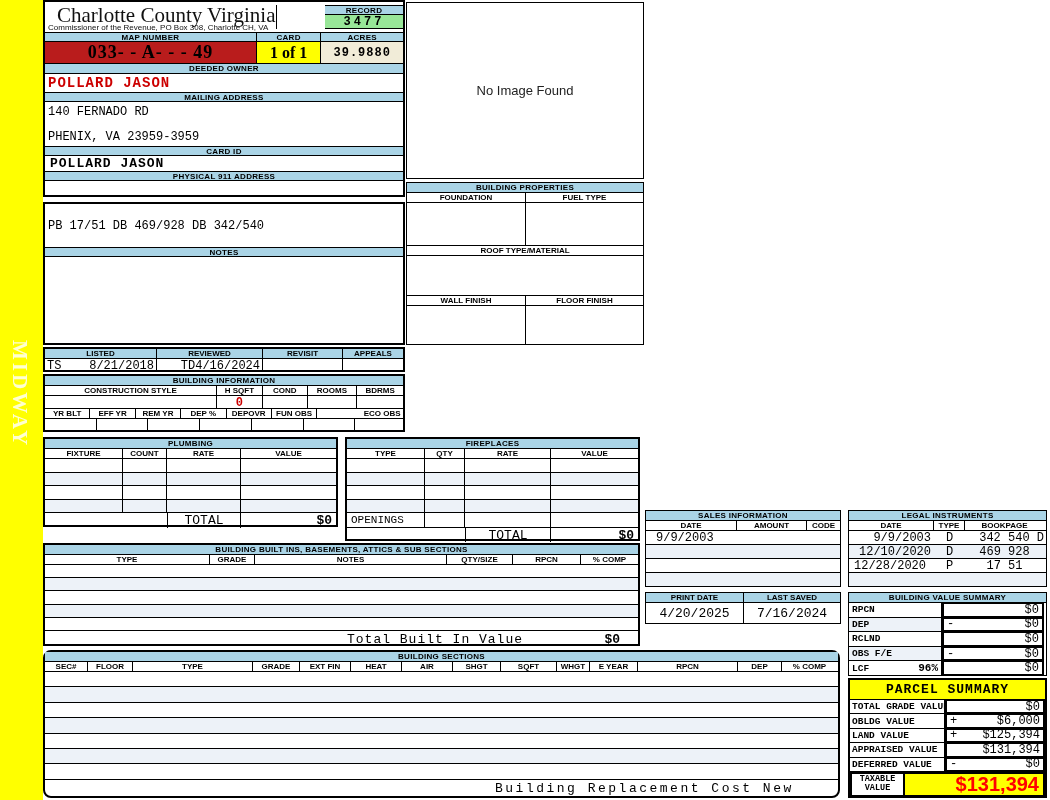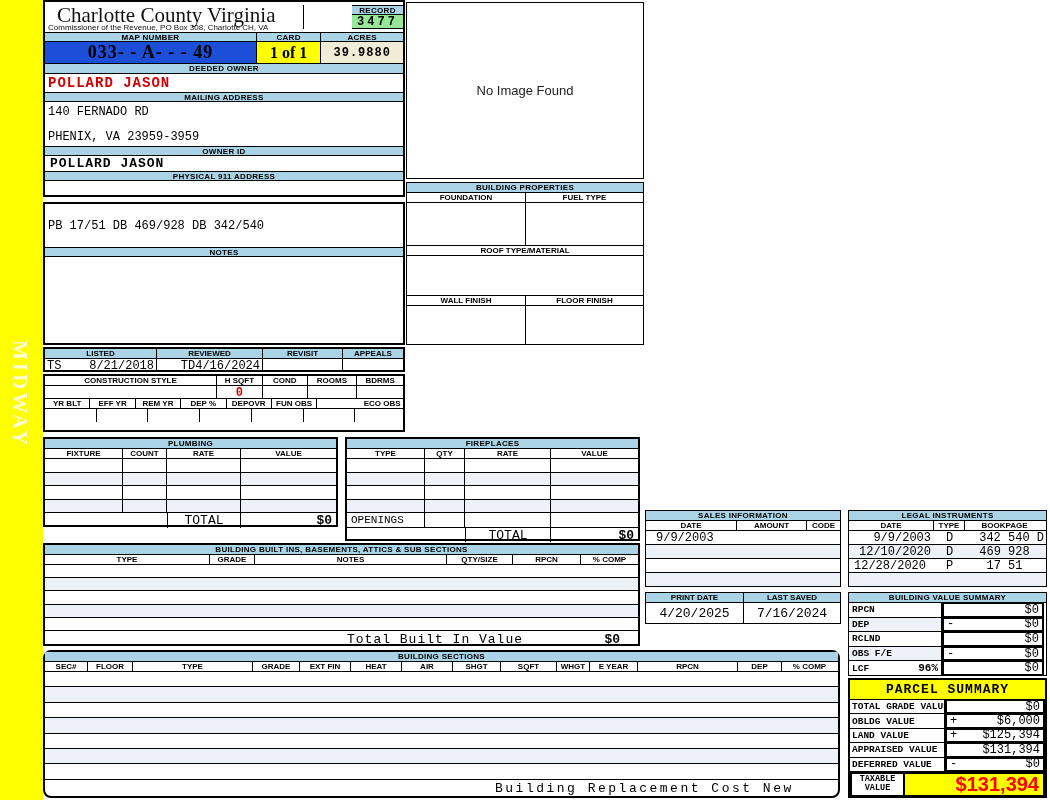--- a/index.html
+++ b/index.html
@@ -37,21 +37,21 @@
   .trows > .r > div:last-child { border-right:none; }
   .norowlines > .r > div { border-right:none; }
 
   .val { font-family:"Liberation Mono","DejaVu Sans Mono",monospace; font-size:12px; }
   .money { font-weight:bold; }
 
   
   .title-row { position:relative; height:30px; }
   .county-title { position:absolute; left:12px; top:1px; font-family:"Liberation Serif",serif; font-size:21px; color:#111; }
   .commissioner { position:absolute; left:3px; top:21px; font-size:8px; color:#111; }
-  .record-box { position:absolute; right:0; top:3px; width:100px; border-left:1px solid #000;padding-left:48px; }
+  .record-box { position:absolute; right:0; top:3px; width:127px; border-left:1px solid #000;padding-left:48px; }
   .record-val { background:#98E698; border-bottom:1px solid #000; height:14px; text-align:center;
                 font-family:"Liberation Mono",monospace; font-weight:bold; font-size:12px; letter-spacing:3px; }
 
   .flexrow { display:flex; }
   .flexrow > div { border-right:1px solid #000; }
   .flexrow > div:last-child { border-right:none; }
 
   .op { font-family:"Liberation Mono",monospace; font-size:12px; }
 
   .bvs-row { display:flex; height:14.6px; }
@@ -86,36 +86,36 @@
         <div class="bh" style="border-top:1px solid #000;">RECORD</div>
         <div class="record-val">3477</div>
       </div>
     </div>
     <div class="flexrow">
       <div class="bh" style="width:213px;">MAP NUMBER</div>
       <div class="bh" style="width:65px;">CARD</div>
       <div class="bh" style="width:82px;">ACRES</div>
     </div>
     <div class="flexrow" style="height:22px; border-bottom:1px solid #000;">
-      <div style="width:213px; background:#1d4ed8; display:flex; align-items:center; justify-content:center;
+      <div style="width:213px; background:#b91c1c; display:flex; align-items:center; justify-content:center;
                   font-family:'Liberation Serif',serif; font-weight:bold; font-size:18px; letter-spacing:1px;">033- - A- - - 49</div>
       <div style="width:65px; background:#FFFF00; display:flex; align-items:center; justify-content:center;
                   font-family:'Liberation Serif',serif; font-weight:bold; font-size:16px;">1 of 1</div>
       <div class="val money" style="width:82px; background:#F1ECD8; display:flex; align-items:center; justify-content:center; font-size:12px; letter-spacing:1px;">39.9880</div>
     </div>
     <div class="bh noline-top">DEEDED OWNER</div>
     <div style="height:18px; display:flex; align-items:center; padding-left:3px;">
       <span class="val" style="font-weight:bold; font-size:14px; letter-spacing:1px; color:#CC0000;">POLLARD JASON</span>
     </div>
     <div class="bh">MAILING ADDRESS</div>
     <div style="height:44px; position:relative;">
       <div class="val" style="position:absolute; left:3px; top:3px;">140 FERNADO RD</div>
       <div class="val" style="position:absolute; left:3px; bottom:2px;">PHENIX, VA 23959-3959</div>
     </div>
-    <div class="bh">OWNER ID</div>
+    <div class="bh">CARD ID</div>
     <div style="height:15px; display:flex; align-items:center; padding-left:5px;">
       <span class="val" style="font-weight:bold; font-size:13px; letter-spacing:1px;">POLLARD JASON</span>
     </div>
     <div class="bh">PHYSICAL 911 ADDRESS</div>
     <div style="height:15px;" class="val"></div>
   </div>
 
   <div class="panel" style="left:43px; top:202px; width:362px; height:143px;">
     <div style="height:43px; display:flex; align-items:center; padding-left:3px;">
       <span class="val">PB 17/51 DB 469/928 DB 342/540</span>
@@ -139,20 +139,21 @@
       <div class="val" style="width:106px; display:flex; justify-content:flex-end; padding:0 2px;">
         <span>TD</span>
         <span>4/16/2024</span>
       </div>
       <div class="val" style="width:80px;"></div>
       <div class="val" style="width:60px;"></div>
     </div>
   </div>
 
   <div class="panel" style="left:43px; top:374px; width:362px; height:58px;">
+    <div class="bh" style="border-top:none;">BUILDING INFORMATION</div>
     <div class="colhdr">
       <div style="width:173px;">CONSTRUCTION STYLE</div>
       <div style="width:46px;">H SQFT</div>
       <div style="width:45px;">COND</div>
       <div style="width:50px;">ROOMS</div>
       <div style="width:46px;">BDRMS</div>
     </div>
     <div class="flexrow" style="height:13px; border-bottom:1px solid #000;">
       <div style="width:173px;"></div>
       <div class="val" style="width:46px; font-weight:bold; color:#CC0000; text-align:center;">0</div>

